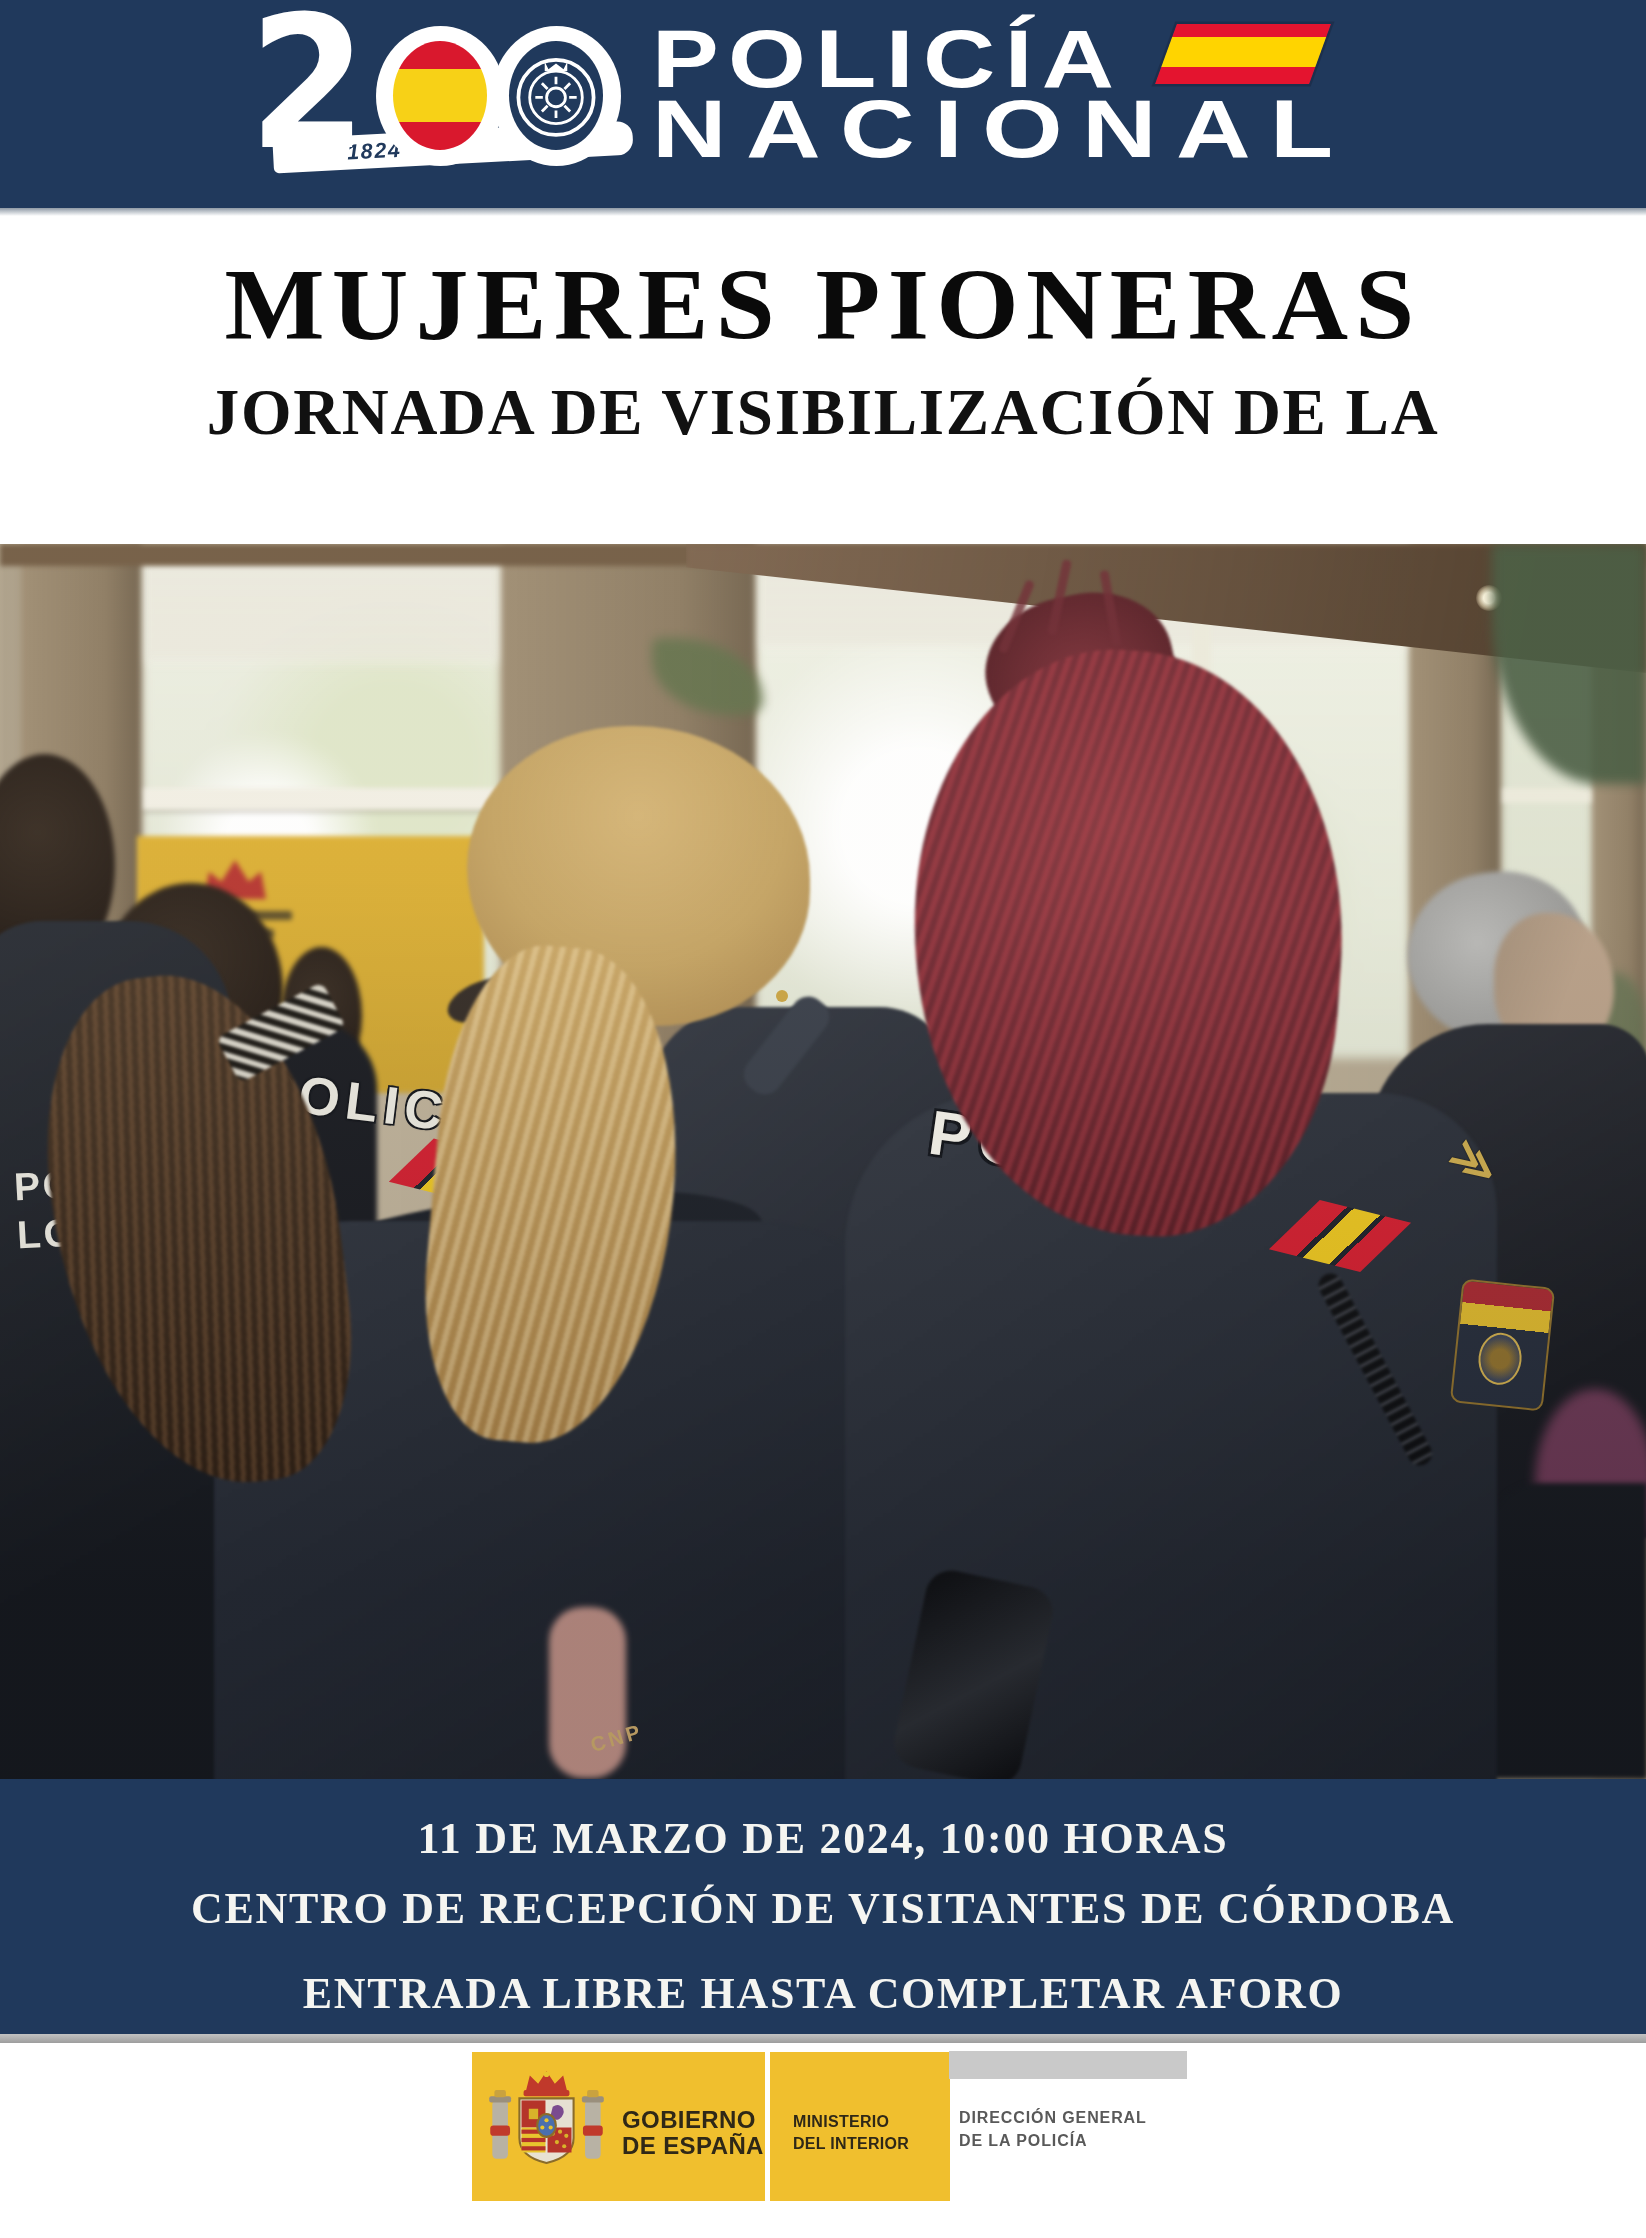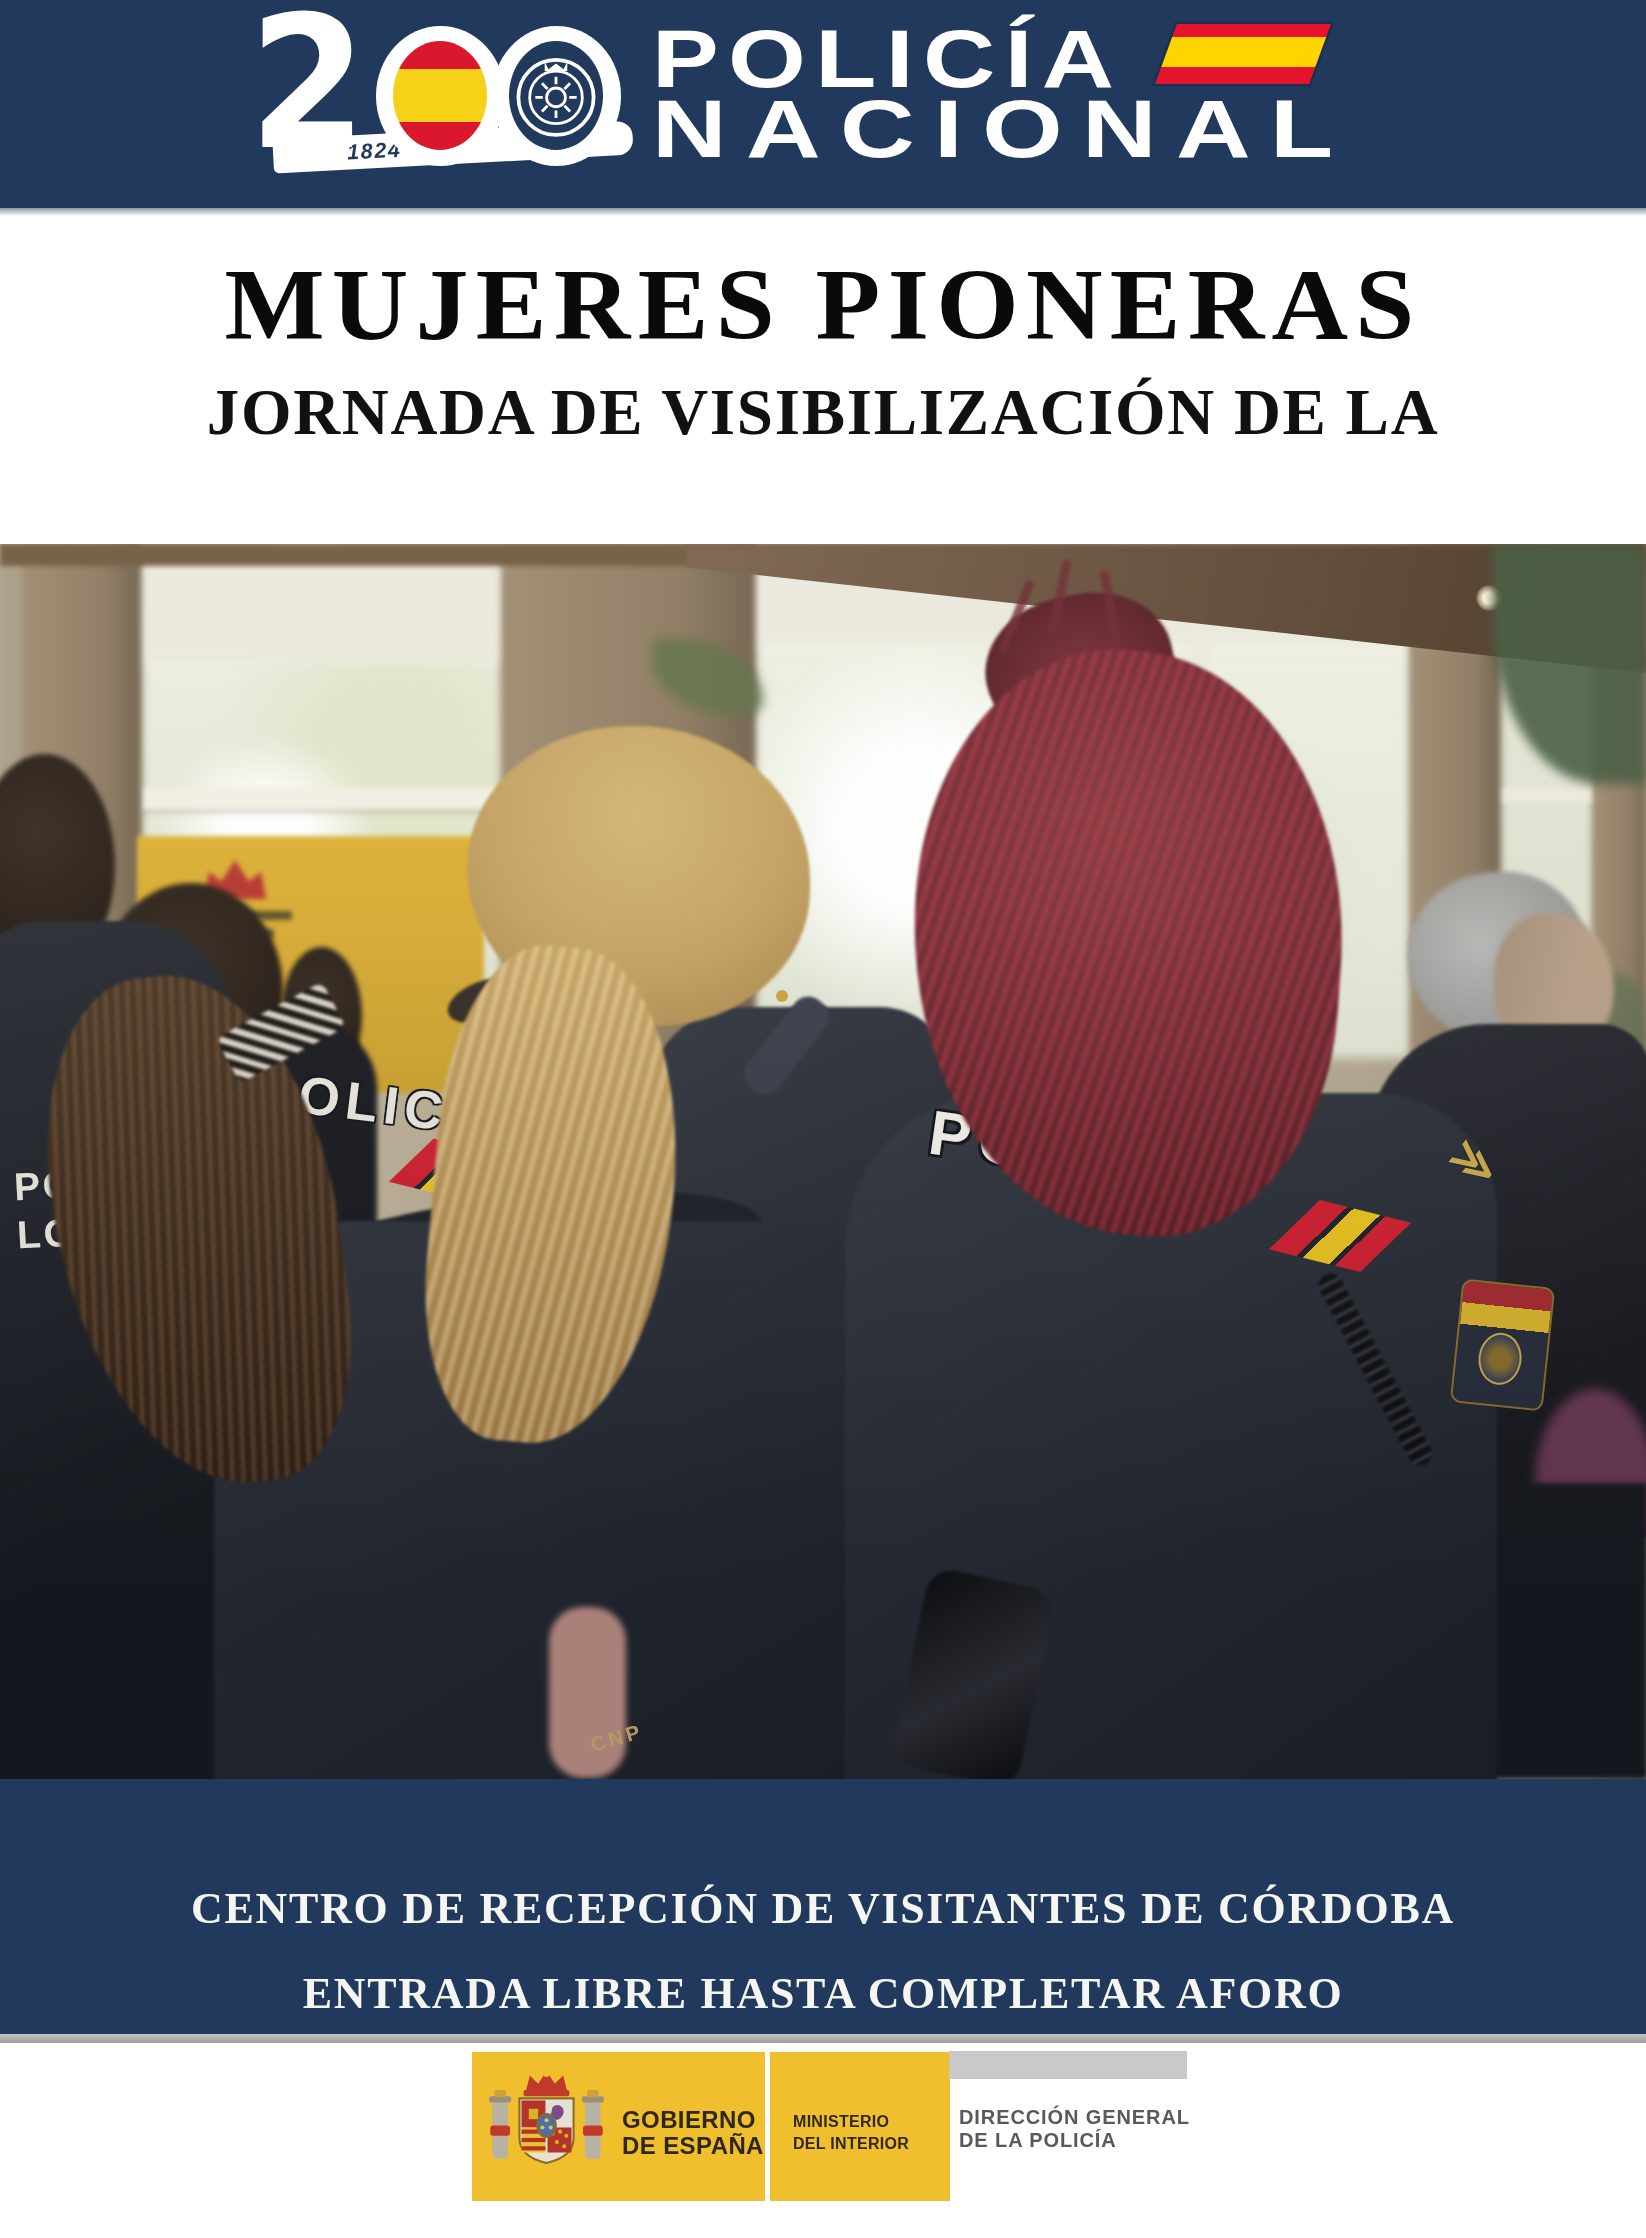--- a/index.html
+++ b/index.html
@@ -206,21 +206,21 @@
     background:linear-gradient(#c2c2c2,#9d9d9d);}
 
   
   .gob-box{left:472px;top:2052px;width:293px;height:149px;background:#f0bf2e;}
   .min-box{left:770px;top:2052px;width:180px;height:149px;background:#f0bf2e;}
   .dgp-bar{left:949px;top:2051px;width:238px;height:28px;background:#c9c9c9;}
   .gob-text{left:622px;top:2107px;color:#2f2817;font-weight:bold;font-size:24px;
     line-height:26px;letter-spacing:0.4px;}
   .min-text{left:793px;top:2111px;color:#2f2817;font-weight:bold;font-size:16px;
     line-height:22px;letter-spacing:0.3px;}
-  .dgp-text{left:959px;top:2106px;color:#595959;font-weight:bold;font-size:20px;
+  .dgp-text{left:959px;top:2106px;color:#595959;font-weight:bold;font-size:16px;
     line-height:23px;letter-spacing:0.9px;}
   .coat-wrap{left:482px;top:2065px;width:129px;height:125px;}
 </style>
 </head>
 <body>
 
 <div id="poster">
 
   <div class="abs header-band">
     <div class="abs logo-200">
@@ -336,20 +336,21 @@
     <div class="ph red-hair-wisp wisp-2 blur2"></div>
     <div class="ph red-hair-wisp wisp-3 blur2"></div>
 
     <div class="ph holster blur2"></div>
     <div class="ph cnp-text">CNP</div>
 
     <div class="ph photo-veil"></div>
   </div>
 
   <div class="abs info-band">
+    <div class="abs info-line il-1">11 DE MARZO DE 2024, 10:00 HORAS</div>
     <div class="abs info-line il-2">CENTRO DE RECEPCIÓN DE VISITANTES DE CÓRDOBA</div>
     <div class="abs info-line il-3">ENTRADA LIBRE HASTA COMPLETAR AFORO</div>
   </div>
   <div class="abs info-divider"></div>
 
   <div class="abs gob-box"></div>
   <div class="abs coat-wrap">
     <svg width="129" height="125" viewBox="0 0 120 120">
       <rect x="8" y="34" width="15" height="56" rx="4" fill="#b8b2a4"></rect>
       <rect x="5" y="30" width="21" height="6" rx="2" fill="#9a8f7c"></rect>

